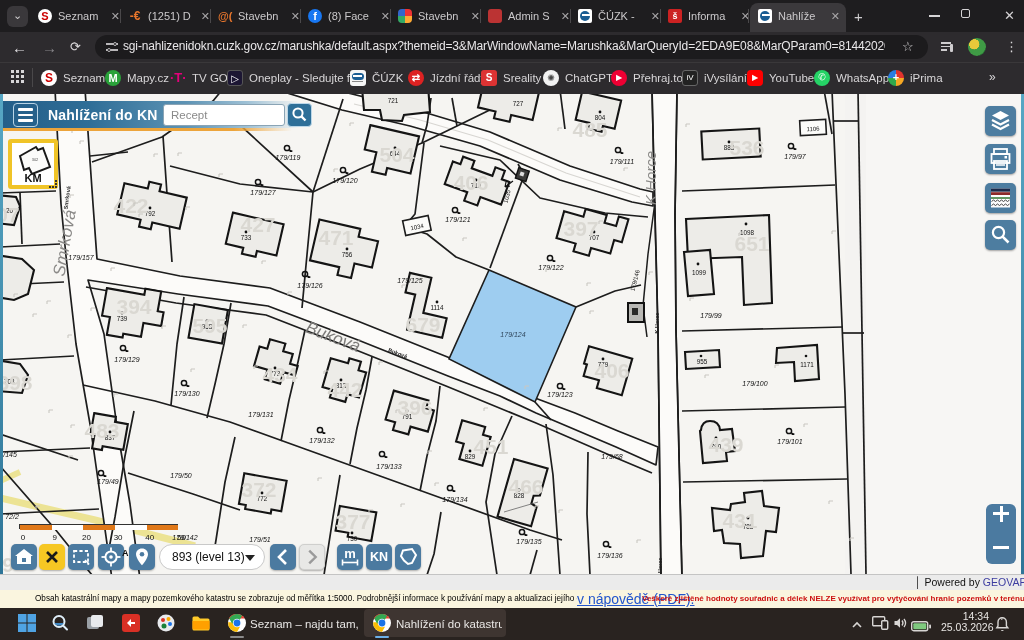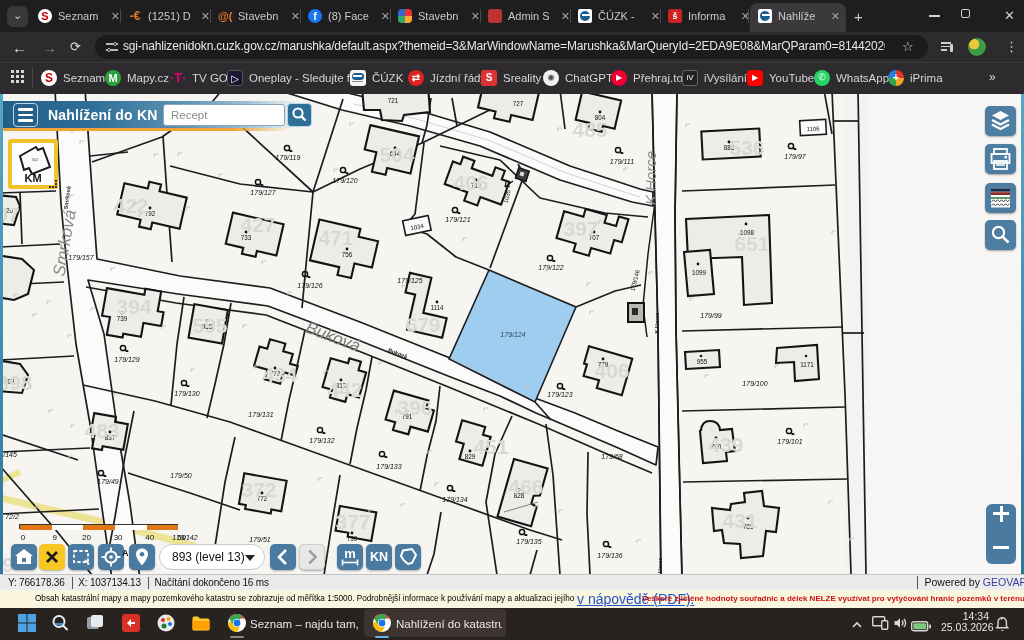--- a/index.html
+++ b/index.html
@@ -709,21 +709,20 @@
 <text x="13" y="13.5" font-family="Liberation Sans" font-size="13" font-weight="bold" fill="#fff" text-anchor="middle">m</text>
 <line x1="5.5" y1="18.5" x2="20.5" y2="18.5" stroke="#fff" stroke-width="1.6"></line>
 <line x1="5.5" y1="15.5" x2="5.5" y2="21.5" stroke="#fff" stroke-width="1.6"></line>
 <line x1="20.5" y1="15.5" x2="20.5" y2="21.5" stroke="#fff" stroke-width="1.6"></line>
 </svg></div>
 <div class="abs bbtn" style="left:366px;top:544px;color:#fff;font-weight:bold;font-size:12.5px;text-align:center;line-height:26px">KN</div>
 <div class="abs bbtn" style="left:395px;top:544px"><svg width="26" height="26" viewBox="0 0 26 26">
 <polygon points="8,6.5 17,5 21,11 17,19 13,20 9,16.5 6,12" fill="none" stroke="#fff" stroke-width="2"></polygon>
 </svg></div>
 <div class="abs" id="status">
-    <span style="position:absolute;left:8px;font-size:10px;letter-spacing:-0.2px">Y: 766178.36 &nbsp;│&nbsp;X: 1037134.13 &nbsp;│&nbsp;Načítání dokončeno 16 ms</span>
     <span style="position:absolute;left:915px;font-size:10.5px;white-space:nowrap">│ Powered by <span style="color:#3b3ba0">GEOVAP</span></span>
   </div>
 <div class="abs" id="warn">
     <span style="position:absolute;left:35px;width:542px;overflow:hidden;font-size:8.2px">Obsah katastrální mapy a mapy pozemkového katastru se zobrazuje od měřítka 1:5000. Podrobnější informace k používání mapy a aktualizaci jejího obsahu najdete</span>
     <span style="position:absolute;left:577px;color:#2255cc;text-decoration:underline;font-size:14px">v nápovědě (PDF).</span>
     <span style="position:absolute;left:642px;width:382px;overflow:hidden;color:#cc1111;font-weight:bold;font-size:8px">Veškeré zjištěné hodnoty souřadnic a délek NELZE využívat pro vytyčování hranic pozemků v terénu.</span>
   </div>
 <div class="abs" id="taskbar"></div>
 <div class="tbico" style="left:17px"><svg width="20" height="20" viewBox="0 0 20 20">
       <rect x="1" y="1" width="8.5" height="8.5" fill="#4fa3e3"></rect>

